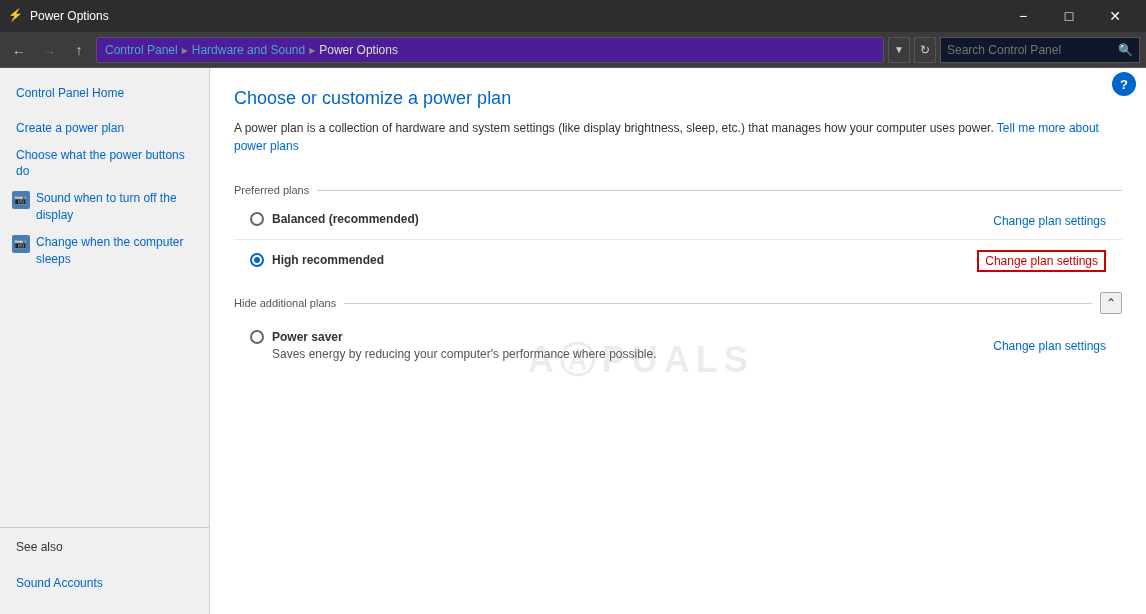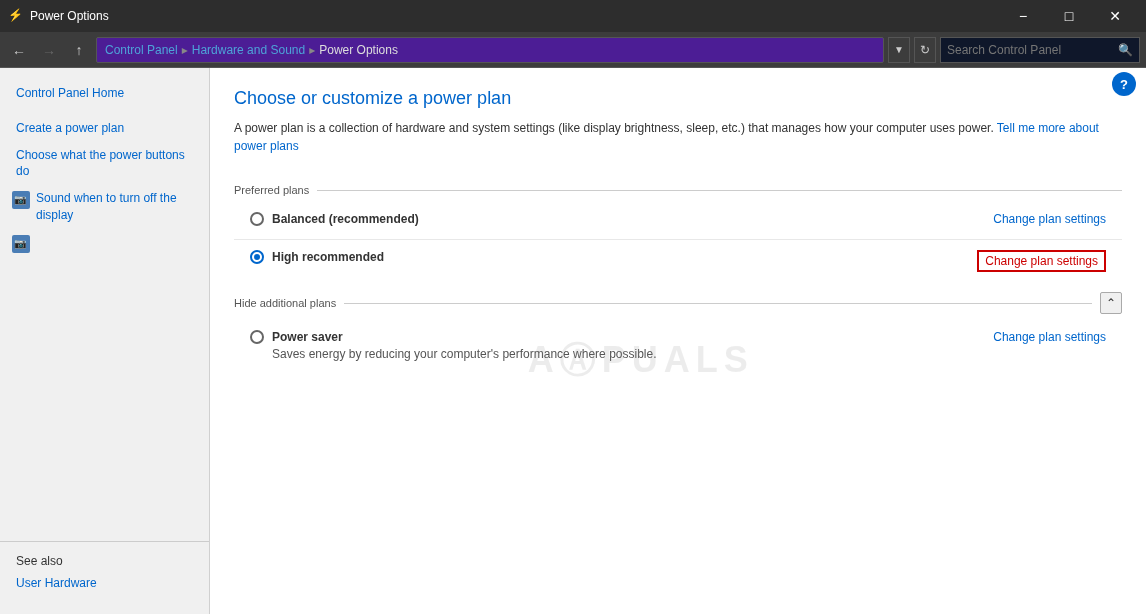--- a/index.html
+++ b/index.html
@@ -85,21 +85,21 @@
       align-items: flex-start;
       gap: 6px;
       padding: 5px 12px;
       color: #0066cc;
       cursor: pointer;
       font-size: 12px;
       line-height: 1.4;
     }
     .sidebar-icon { width: 18px; height: 18px; flex-shrink: 0; margin-top: 1px; }
     .sidebar-section { margin-top: auto; padding: 12px 16px; border-top: 1px solid #ccc; }
-    .see-also-label { color: #333; font-size: 12px; margin-bottom: 8px; }
+    .see-also-label { color: #333; font-size: 12px; margin-bottom: 22px; }
     .see-also-link { color: #0066cc; font-size: 12px; cursor: pointer; }
 
     
     .content {
       flex: 1;
       padding: 20px 24px;
       overflow-y: auto;
       background: #fff;
     }
     .content-title {
@@ -112,21 +112,21 @@
       font-size: 12px;
       color: #333;
       line-height: 1.5;
       margin-bottom: 29px;
     }
     .desc-link { color: #0066cc; cursor: pointer; }
 
     
     .plan-row {
       display: flex;
-      align-items: flex-start;
+      align-items: center;
       padding: 10px 16px;
       border-bottom: 1px solid #e8e8e8;
     }
     .plan-row:last-child { border-bottom: none; }
     .plan-left { flex: 1; }
     .plan-name-row { display: flex; align-items: center; gap: 8px; margin-bottom: 3px; }
     .radio-btn { width: 14px; height: 14px; border-radius: 50%; border: 2px solid #666; background: #fff; display: inline-flex; align-items: center; justify-content: center; flex-shrink: 0; cursor: pointer; }
     .radio-btn.checked { border-color: #0066cc; }
     .radio-dot { width: 6px; height: 6px; border-radius: 50%; background: #0066cc; }
     .plan-name { font-size: 12px; font-weight: bold; color: #333; }
@@ -219,26 +219,27 @@
       <div class="sidebar-item-with-icon">
         <div class="sidebar-icon" style="background:#4a7db5; border-radius:2px; display:flex; align-items:center; justify-content:center;">
           <span style="color:#fff; font-size:10px;">📷</span>
         </div>
         <span>Sound when to turn off the display</span>
       </div>
       <div class="sidebar-item-with-icon">
         <div class="sidebar-icon" style="background:#4a7db5; border-radius:2px; display:flex; align-items:center; justify-content:center;">
           <span style="color:#fff; font-size:10px;">📷</span>
         </div>
+        <span>Change when the computer sleeps</span>
       </div>
     </div>
 
     <div class="sidebar-section">
       <div class="see-also-label">See also</div>
-      <div class="see-also-link">User Hardware</div>
+      <div class="see-also-link">Sound Accounts</div>
     </div>
   </div>
 
   <div class="content">
 
     <div class="watermark">AⒶPUALS</div>
 
     <div class="content-title">Choose or customize a power plan</div>
 
     <div class="content-desc">

